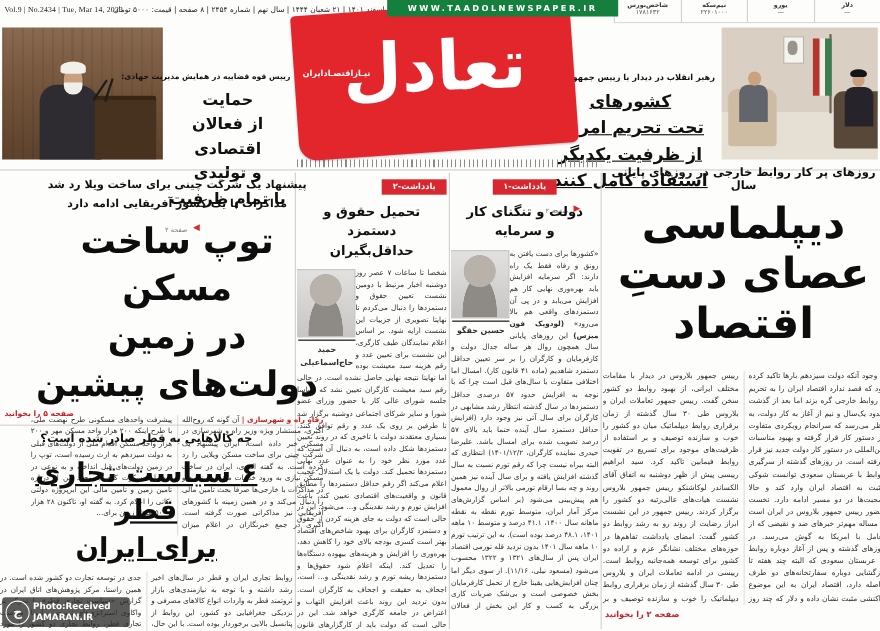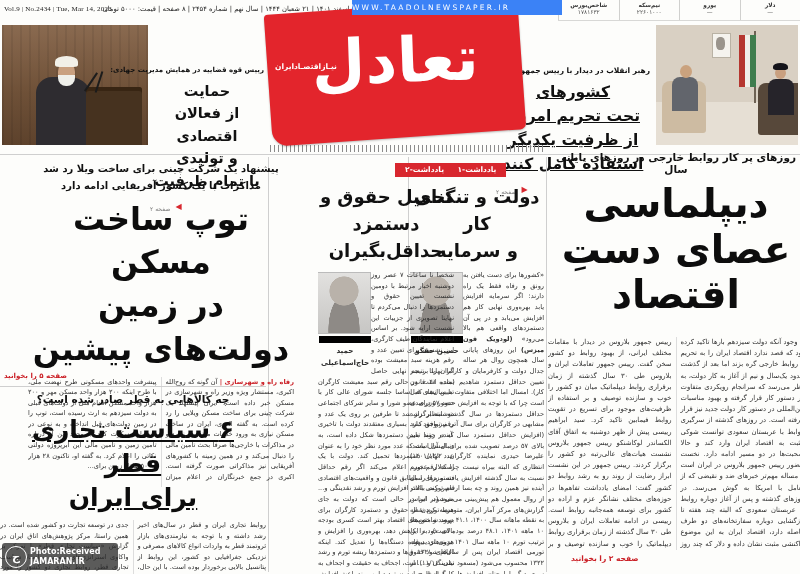--- a/index.html
+++ b/index.html
@@ -16,22 +16,22 @@
   
   .en-date{left:4px;top:5px;font:7px "Liberation Serif",serif;color:#222;letter-spacing:.2px;direction:ltr;}
   .fa-date{left:96px;top:5px;width:288px;font-size:6.8px;color:#222;text-align:right;}
   .stats{right:0;top:0;width:242px;height:20px;display:flex;direction:ltr;border-bottom:1px solid #d8d8d6;}
   .stat{flex:1;border-left:1px solid #d0d0ce;text-align:center;padding-top:2px;}
   .stat .lb{font-size:5.8px;font-weight:bold;color:#333;display:block;}
   .stat .vl{font-size:5.8px;color:#555;display:block;margin-top:1px;}
 
   
   .masthead{left:268px;top:0;width:254px;height:152px;}
-  .mast-url{position:absolute;left:84px;top:0;right:-40px;height:15px;background:#3b82f6;
-            color:#fff;font-size:7.5px;font-weight:normal;letter-spacing:2.2px;
+  .mast-url{position:absolute;left:84px;top:0;right:-40px;height:15px;background:#15803d;
+            color:#fff;font-size:7.5px;font-weight:bold;letter-spacing:2.2px;text-align:center;
             line-height:15px;direction:ltr;z-index:3;}
   .mast-shape{position:absolute;left:0;top:6px;width:100%;height:132px;background:#e3252c;
               transform:rotate(-4deg);border-radius:4px 14px 6px 16px;z-index:2;
               box-shadow:0 1px 2px rgba(0,0,0,.25);}
   .mast-logo{position:absolute;left:0;right:0;top:18px;text-align:center;color:#fff;
              font-size:62px;font-weight:bold;line-height:1.4;transform:rotate(-2deg);z-index:3;}
   .mast-tagline{position:absolute;left:7px;top:62px;color:#fff;font-size:7.5px;font-weight:bold;z-index:4;}
   .ruler{position:absolute;left:2px;bottom:0;width:276px;height:7px;z-index:1;
          background:repeating-linear-gradient(90deg,#8b8b8b 0 1px,transparent 1px 4px);}
 
@@ -78,35 +78,35 @@
   .cleric2-turban{position:absolute;right:10px;top:38px;width:15px;height:7px;background:#15141a;border-radius:50% 50% 30% 30%;}
 
   
   .main-divider{top:154px;left:0;width:800px;}
 
   .lead{left:548px;top:149px;width:256px;height:415px;}
   .lead-kicker{font-size:10.5px;font-weight:bold;color:#111;text-align:center;margin-top:2px;}
   .lead-head{font-size:39px;font-weight:bold;color:#0d0d0d;text-align:center;line-height:1.17;margin-top:6px;}
   .lead-body{position:absolute;left:0;right:0;top:188px;bottom:14px;overflow:hidden;
      font-size:6.8px;line-height:1.65;column-count:2;column-gap:9px;column-rule:1px solid #ddd;}
-  .lead-pagelink{position:absolute;left:2px;bottom:1px;font-size:7.5px;margin-left:21px;}
+  .lead-pagelink{position:absolute;left:2px;bottom:1px;font-size:7.5px;}
 
   .note{top:157px;height:415px;}
   .note1{left:410px;width:134px;}
-  .note2{left:270px;width:136px;margin-left:48px;}
+  .note2{left:270px;width:136px;}
   .note-label{display:inline-block;background:#d8272e;color:#fff;font-size:7.5px;font-weight:bold;
      padding:2px 10px 3px;margin-bottom:4px;}
-  .note-head{font-size:18px;font-weight:bold;color:#111;text-align:center;line-height:1.5;margin:2px 0 6px;}
+  .note-head{font-size:12px;font-weight:bold;color:#111;text-align:center;line-height:1.5;margin:2px 0 6px;}
   .note-body{font-size:6.6px;line-height:1.62;text-align:justify;overflow:hidden;height:330px;}
   .author-box{float:left;width:52px;margin:2px 0 2px 1px;}
   .author-photo{width:52px;height:60px;background:
       radial-gradient(circle at 50% 30%,#b9b2aa 0 29%,transparent 30%),
       radial-gradient(ellipse at 50% 95%,#8e8a86 0 42%,transparent 43%),
       linear-gradient(#e2e1df,#c7c6c4);border:1px solid #bbb;}
-  .author-name{font-size:7.2px;font-weight:bold;text-align:center;border-top:7px solid #000000;
+  .author-name{font-size:7.2px;font-weight:bold;text-align:center;border-top:1px solid #000000;
       margin-top:2px;padding-top:2px;}
   .attribution{font-weight:bold;}
 
   .leftgroup{left:0;top:157px;width:266px;height:417px;padding-left:28px;}
   .housing-kicker{font-size:10px;font-weight:bold;color:#111;text-align:center;line-height:1.7;margin-top:3px;}
   .housing-head{font-size:32px;font-weight:bold;color:#0d0d0d;text-align:center;line-height:1.35;margin-top:4px;}
   .housing-body{position:relative;margin-top:6px;height:110px;overflow:hidden;
      font-size:6.6px;line-height:1.6;column-count:2;column-gap:9px;column-rule:1px solid #ddd;}
   .housing-pagelink{position:absolute;left:4px;top:330px;font-size:7px;z-index:2;}
   .qatar{position:absolute;left:0;top:392px;width:266px;}

